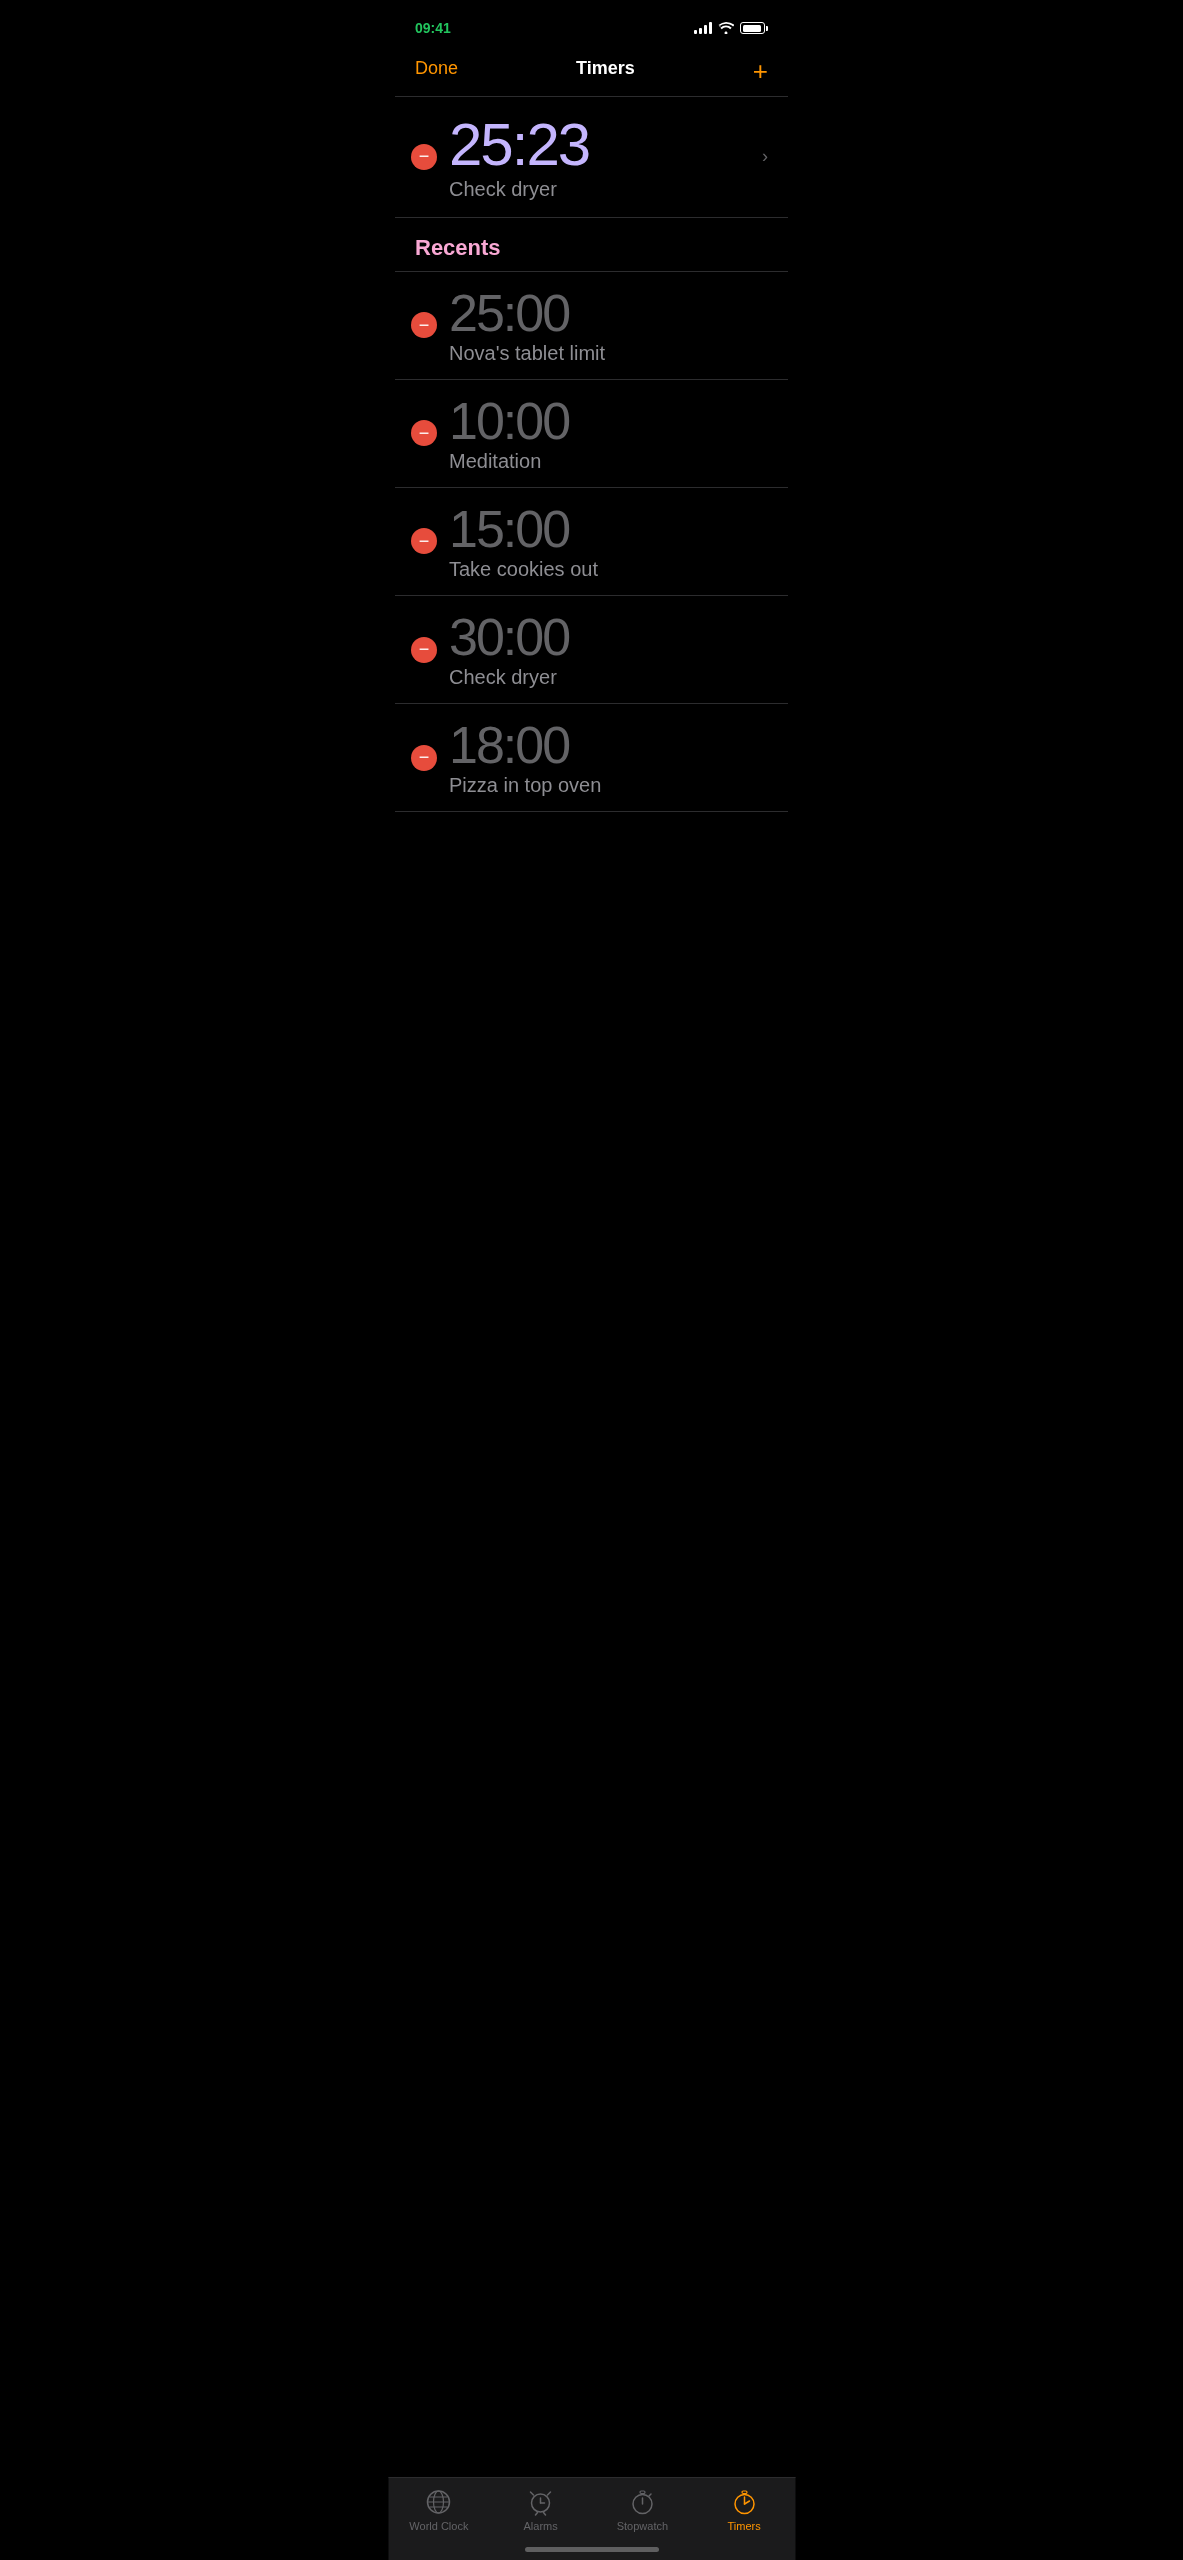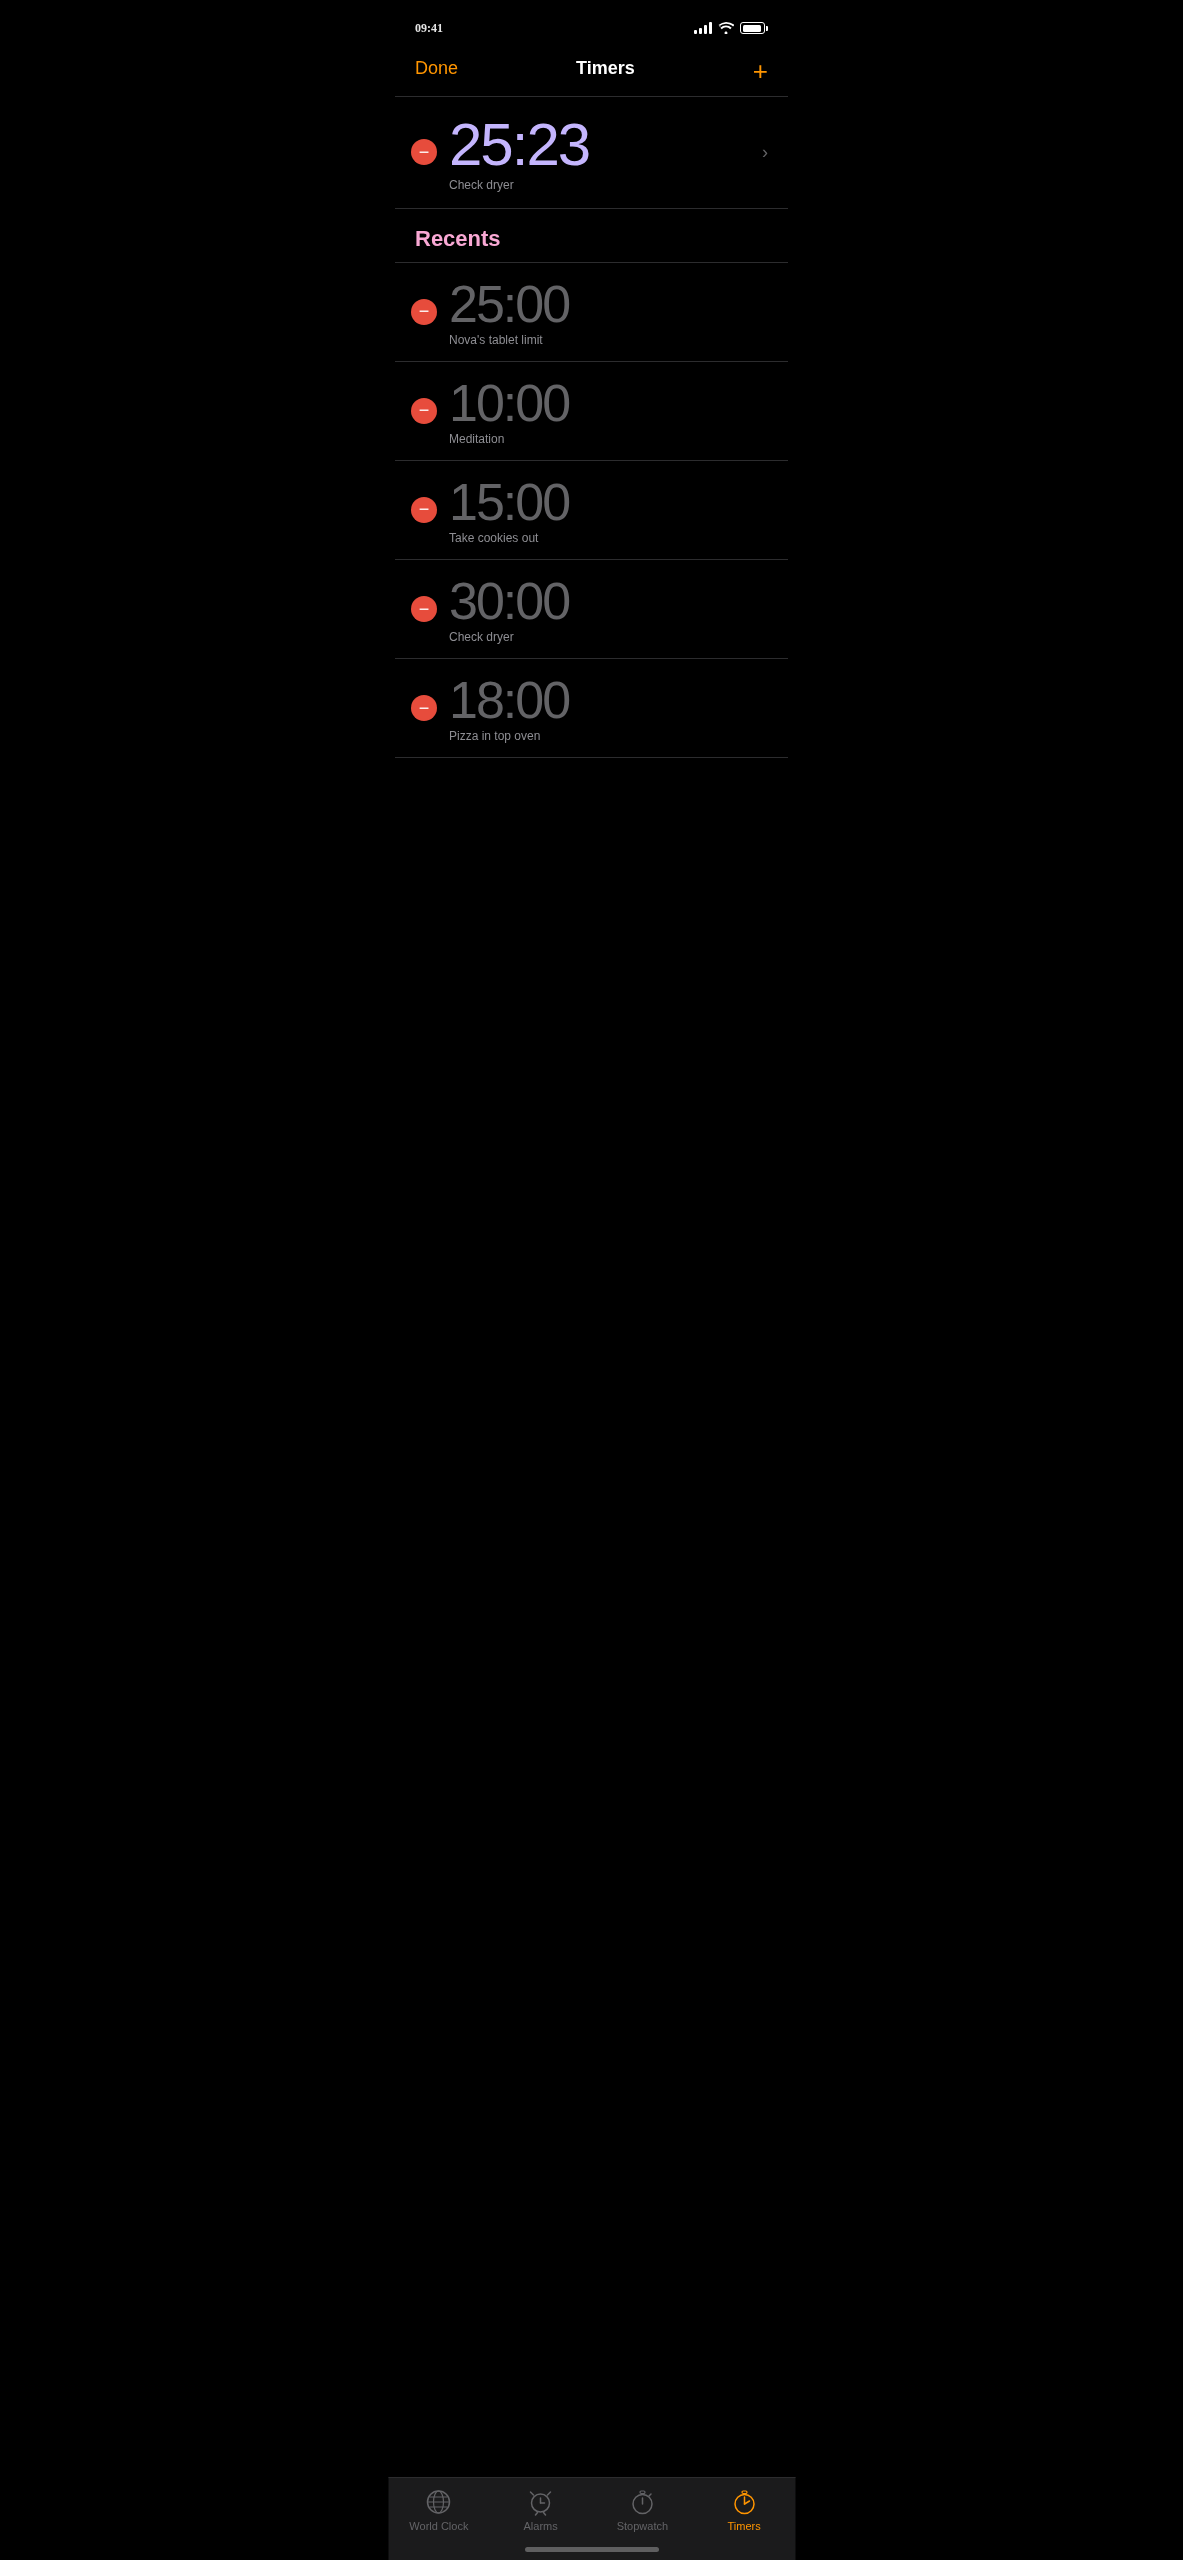--- a/index.html
+++ b/index.html
@@ -22,24 +22,23 @@
 
     .status-bar {
       display: flex;
       justify-content: space-between;
       align-items: center;
       padding: 14px 20px 8px;
       height: 50px;
     }
 
     .status-time {
-      font-size: 12px;
+      font-size: 14px;
       font-weight: 600;
-      color: #e5e5e5;
-      font-family: Liberation Serif, serif;
+      color: #22c55e;
     }
 
     .status-icons {
       display: flex;
       align-items: center;
       gap: 6px;
     }
 
     .signal-bars {
       display: flex;
@@ -155,21 +154,21 @@
 
     .timer-time-active {
       font-size: 60px;
       font-weight: 200;
       color: #c4b5fd;
       line-height: 1.05;
       letter-spacing: -2px;
     }
 
     .timer-label {
-      font-size: 12px;
+      font-size: 20px;
       color: #8e8e93;
       margin-top: 2px;
     }
 
     .chevron {
       color: #636366;
       font-size: 18px;
       margin-left: 8px;
     }
 

